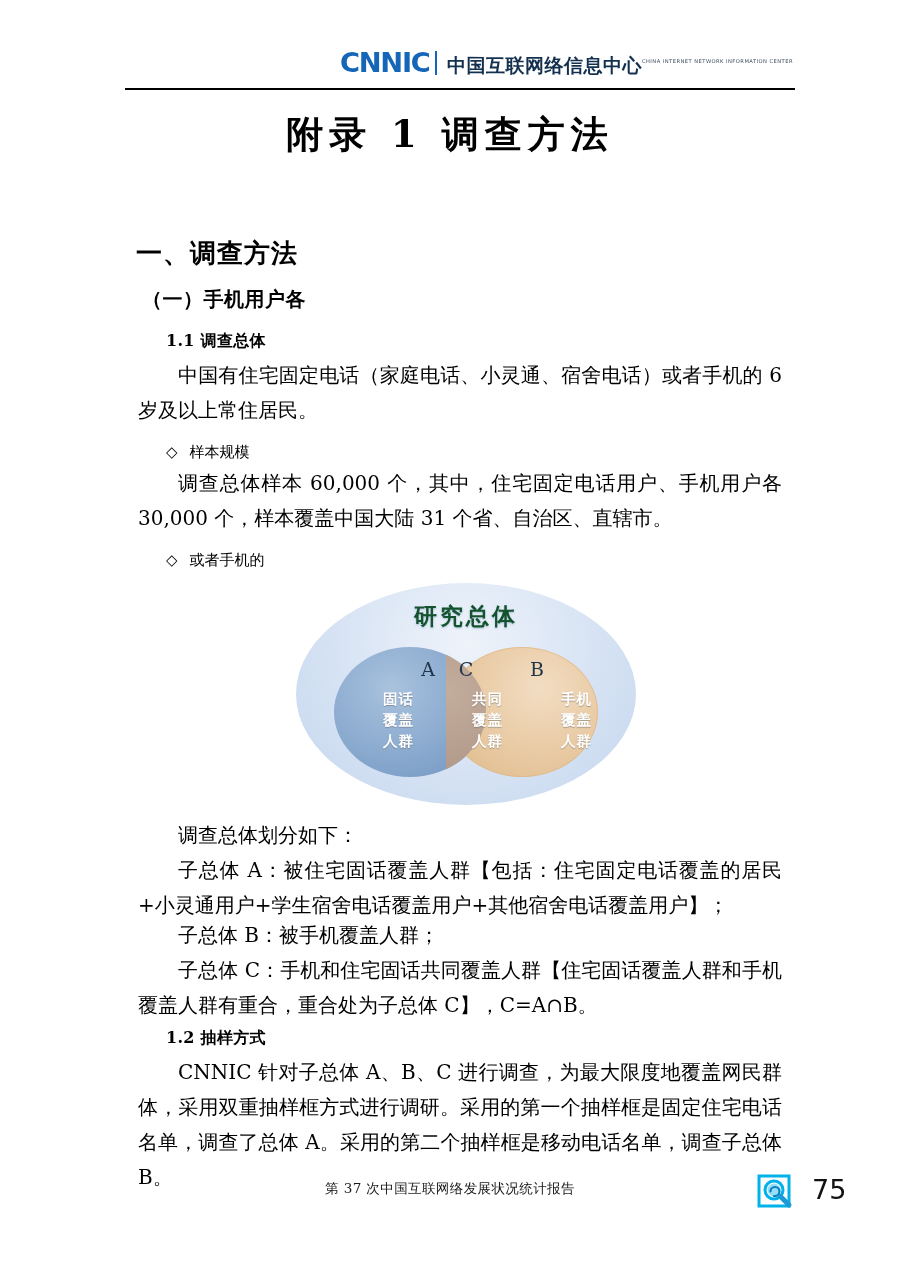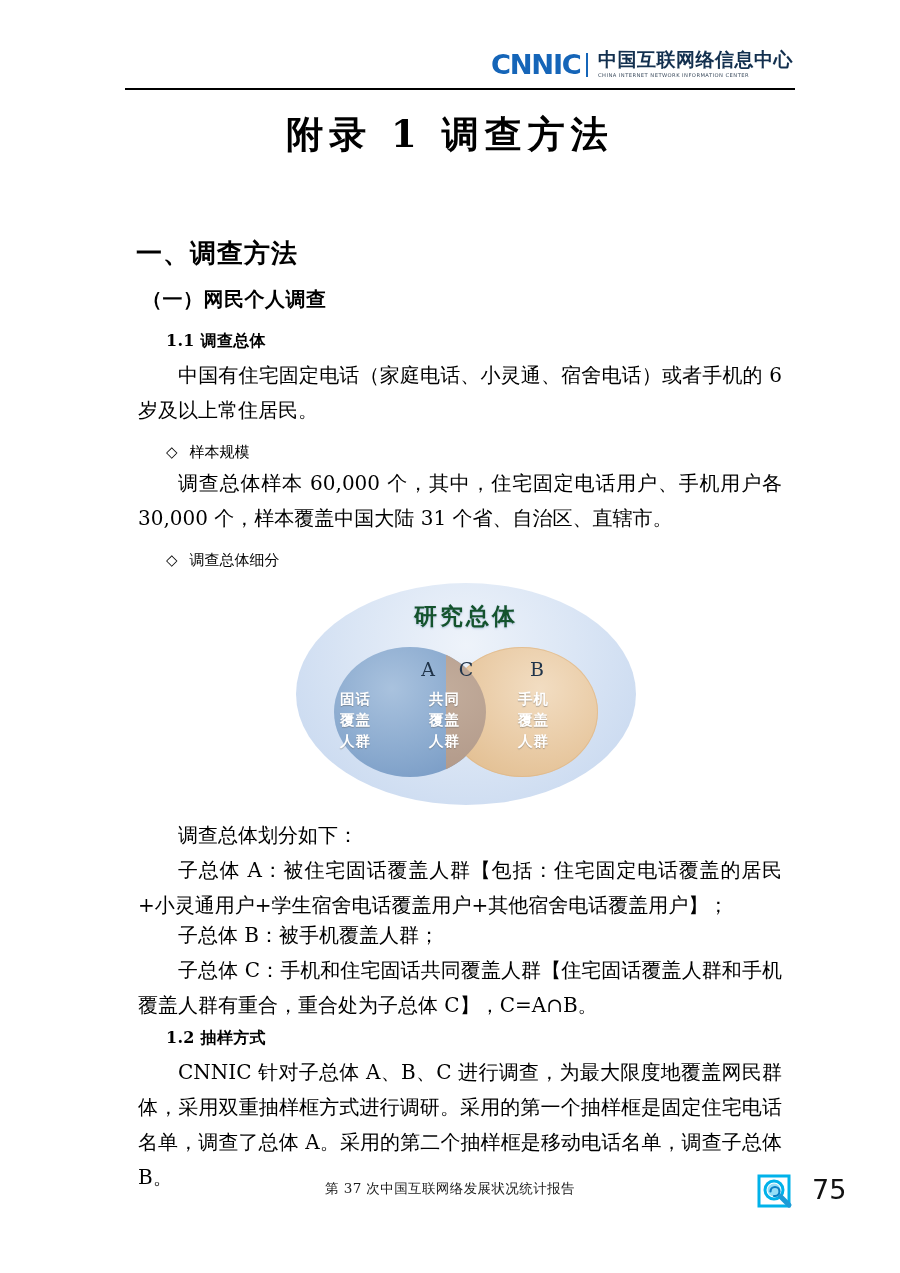--- a/index.html
+++ b/index.html
@@ -48,21 +48,21 @@
     transform-origin: left bottom;
   }
   .logo-divider {
     width: 2px;
     height: 24px;
     background: #1565b8;
     margin: 0 2px 1px 2px;
   }
   .logo-text {
     display: flex;
-    flex-direction: column;
+    flex-direction: row;
     justify-content: flex-end;
   }
   .logo-cn {
     font-family: "DejaVu Sans", "Liberation Sans", sans-serif;
     font-size: 19px;
     font-weight: bold;
     color: #13304f;
     letter-spacing: 0.5px;
     line-height: 1.05;
   }
@@ -210,21 +210,21 @@
     position: absolute;
     left: -112px;
     top: 0;
     width: 152px;
     height: 130px;
     border-radius: 50%;
     background: radial-gradient(ellipse at 70% 34%, #c3ad9c 0%, #b49c8c 60%, #a78d7e 100%);
   }
   .venn-label {
     position: absolute;
-    text-align: left;
+    text-align: right;
     color: #ffffff;
     font-size: 14.5px;
     font-weight: bold;
     line-height: 21px;
     letter-spacing: 1px;
     text-shadow: 0 1px 1px rgba(90,90,90,0.45);
   }
   .lab-a { left: 44px; top: 105px; width: 74px; }
   .lab-c { left: 133px; top: 105px; width: 74px; }
   .lab-b { left: 222px; top: 105px; width: 74px; }
@@ -288,32 +288,32 @@
         <div class="logo-cn">中国互联网络信息中心</div>
         <div class="logo-en">CHINA INTERNET NETWORK INFORMATION CENTER</div>
       </div>
     </div>
     <div class="header-rule"></div>
   </div>
 
   <div class="doc-title">附录 1  调查方法</div>
 
   <div class="h1-section">一、调查方法</div>
-  <div class="h2-section">（一）网民个人调查</div>
+  <div class="h2-section">（一）手机用户各</div>
   <div class="h3-section h3-a">1.1 调查总体</div>
 
   <div class="para p-scope">中国有住宅固定电话（家庭电话、小灵通、宿舍电话）或者手机的 6 岁及以上常住居民。</div>
 
   <div class="bullet b-sample">
     <span class="dia">◇</span><span>样本规模</span>
   </div>
   <div class="para p-sample">调查总体样本 60,000 个，其中，住宅固定电话用户、手机用户各 30,000 个，样本覆盖中国大陆 31 个省、自治区、直辖市。</div>
 
   <div class="bullet b-split">
-    <span class="dia">◇</span><span>调查总体细分</span>
+    <span class="dia">◇</span><span>或者手机的</span>
   </div>
 
   <div class="venn">
     <div class="venn-outer"></div>
     <div class="venn-title">研究总体</div>
     <div class="venn-circle circle-a"></div>
     <div class="venn-circle circle-b"></div>
     <div class="venn-overlap">
       <div class="venn-overlap-inner"></div>
     </div>

